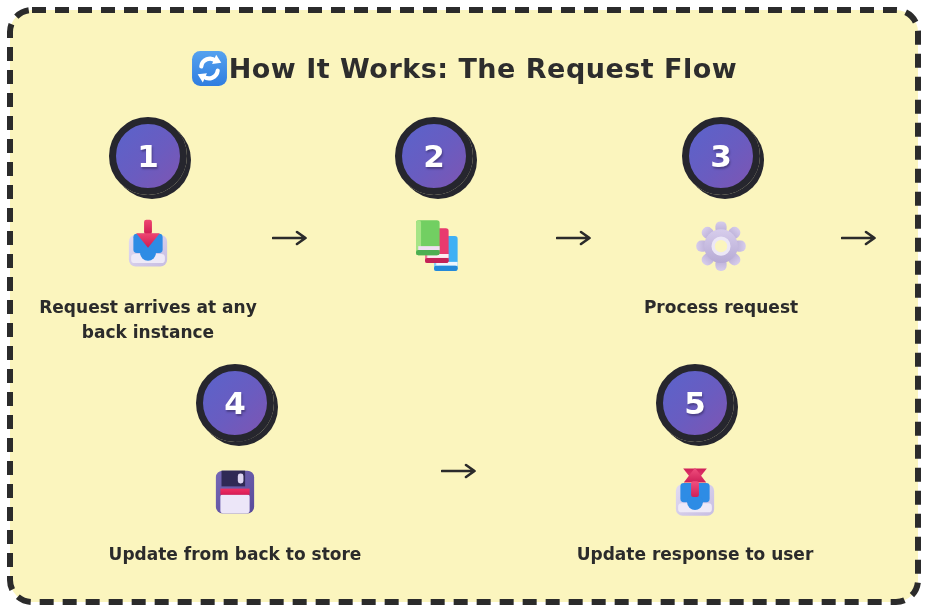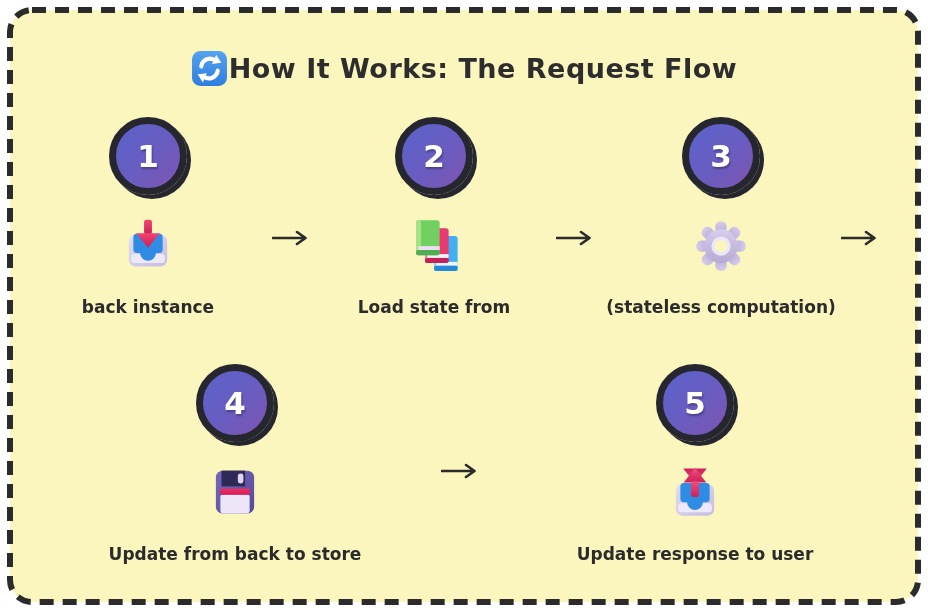--- a/index.html
+++ b/index.html
@@ -84,20 +84,21 @@
         </linearGradient>
       </defs>
       <rect x="7" y="15" width="34" height="28" rx="6" fill="url(#lav1)"></rect>
       <rect x="9" y="32" width="30" height="8" rx="3" fill="#eee9f8"></rect>
       <rect x="11" y="14" width="26" height="17" rx="3" fill="#2e8ce5"></rect>
       <circle cx="24" cy="31" r="7" fill="#2e8ce5"></circle>
       <rect x="20.5" y="1.5" width="7" height="13" rx="2" fill="url(#redDn)"></rect>
       <polygon points="13.5,13.5 34.5,13.5 24,26.5" fill="url(#redDn)"></polygon>
     </svg>
     <div class="caption">
+      <div>Request arrives at any</div>
       <div>back instance</div>
     </div>
   </div>
 
   <div class="step w240" style="left:314px;top:117px;">
     <div class="step-circle">
       <span class="step-number">2</span>
     </div>
     <svg class="step-icon" viewBox="0 0 48 48">
 
@@ -116,21 +117,20 @@
       </g>
 
       <g transform="translate(8,2)">
         <rect x="0" y="0" width="21" height="31" rx="2.5" fill="#72cf62"></rect>
         <rect x="0" y="0" width="4.5" height="31" rx="2" fill="#a5e486"></rect>
         <rect x="2" y="23" width="19" height="3.5" fill="#efdff2"></rect>
         <rect x="0" y="26.5" width="21" height="4.5" rx="2" fill="#4daf52"></rect>
       </g>
     </svg>
     <div class="caption">
-      <div>Load state from</div>
     </div>
   </div>
 
   <div class="step w260" style="left:591px;top:117px;">
     <div class="step-circle">
       <span class="step-number">3</span>
     </div>
     <svg class="step-icon" viewBox="0 0 48 48">
       <defs>
         <linearGradient id="gearG" x1="0" y1="0" x2="0" y2="1">
@@ -145,21 +145,21 @@
         <rect x="19" y="3" width="10" height="11" rx="4.5" transform="rotate(135 24 25)"></rect>
         <rect x="19" y="3" width="10" height="11" rx="4.5" transform="rotate(180 24 25)"></rect>
         <rect x="19" y="3" width="10" height="11" rx="4.5" transform="rotate(225 24 25)"></rect>
         <rect x="19" y="3" width="10" height="11" rx="4.5" transform="rotate(270 24 25)"></rect>
         <rect x="19" y="3" width="10" height="11" rx="4.5" transform="rotate(315 24 25)"></rect>
         <circle cx="24" cy="25" r="15"></circle>
       </g>
       <circle cx="24" cy="25" r="7" fill="#FBF5BE" stroke="#ece7f6" stroke-width="3"></circle>
     </svg>
     <div class="caption">
-      <div>(stateless computation)</div>
+      <div>Process request</div>
     </div>
   </div>
 
   <div class="step w280" style="left:95px;top:364px;">
     <div class="step-circle">
       <span class="step-number">4</span>
     </div>
     <svg class="step-icon" viewBox="0 0 48 48">
       <defs>
         <linearGradient id="flopB" x1="0" y1="0" x2="1" y2="1">

